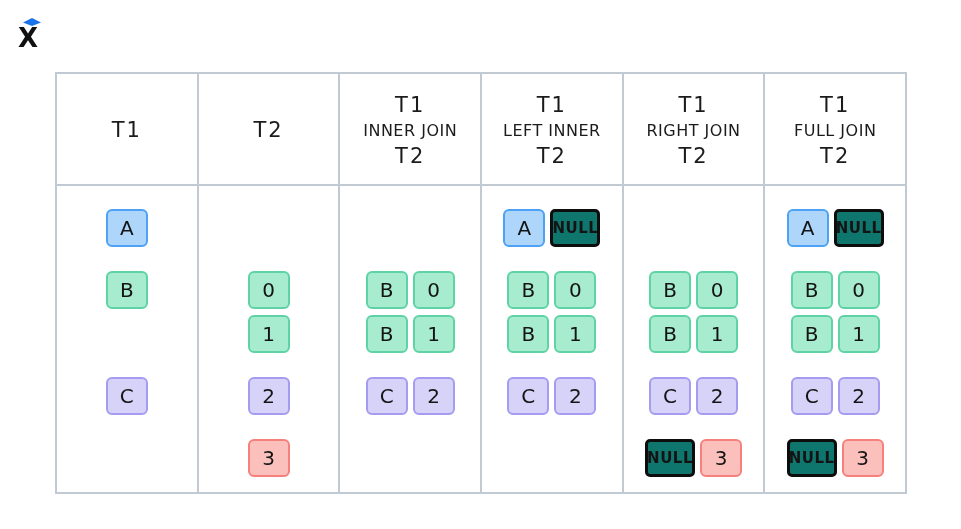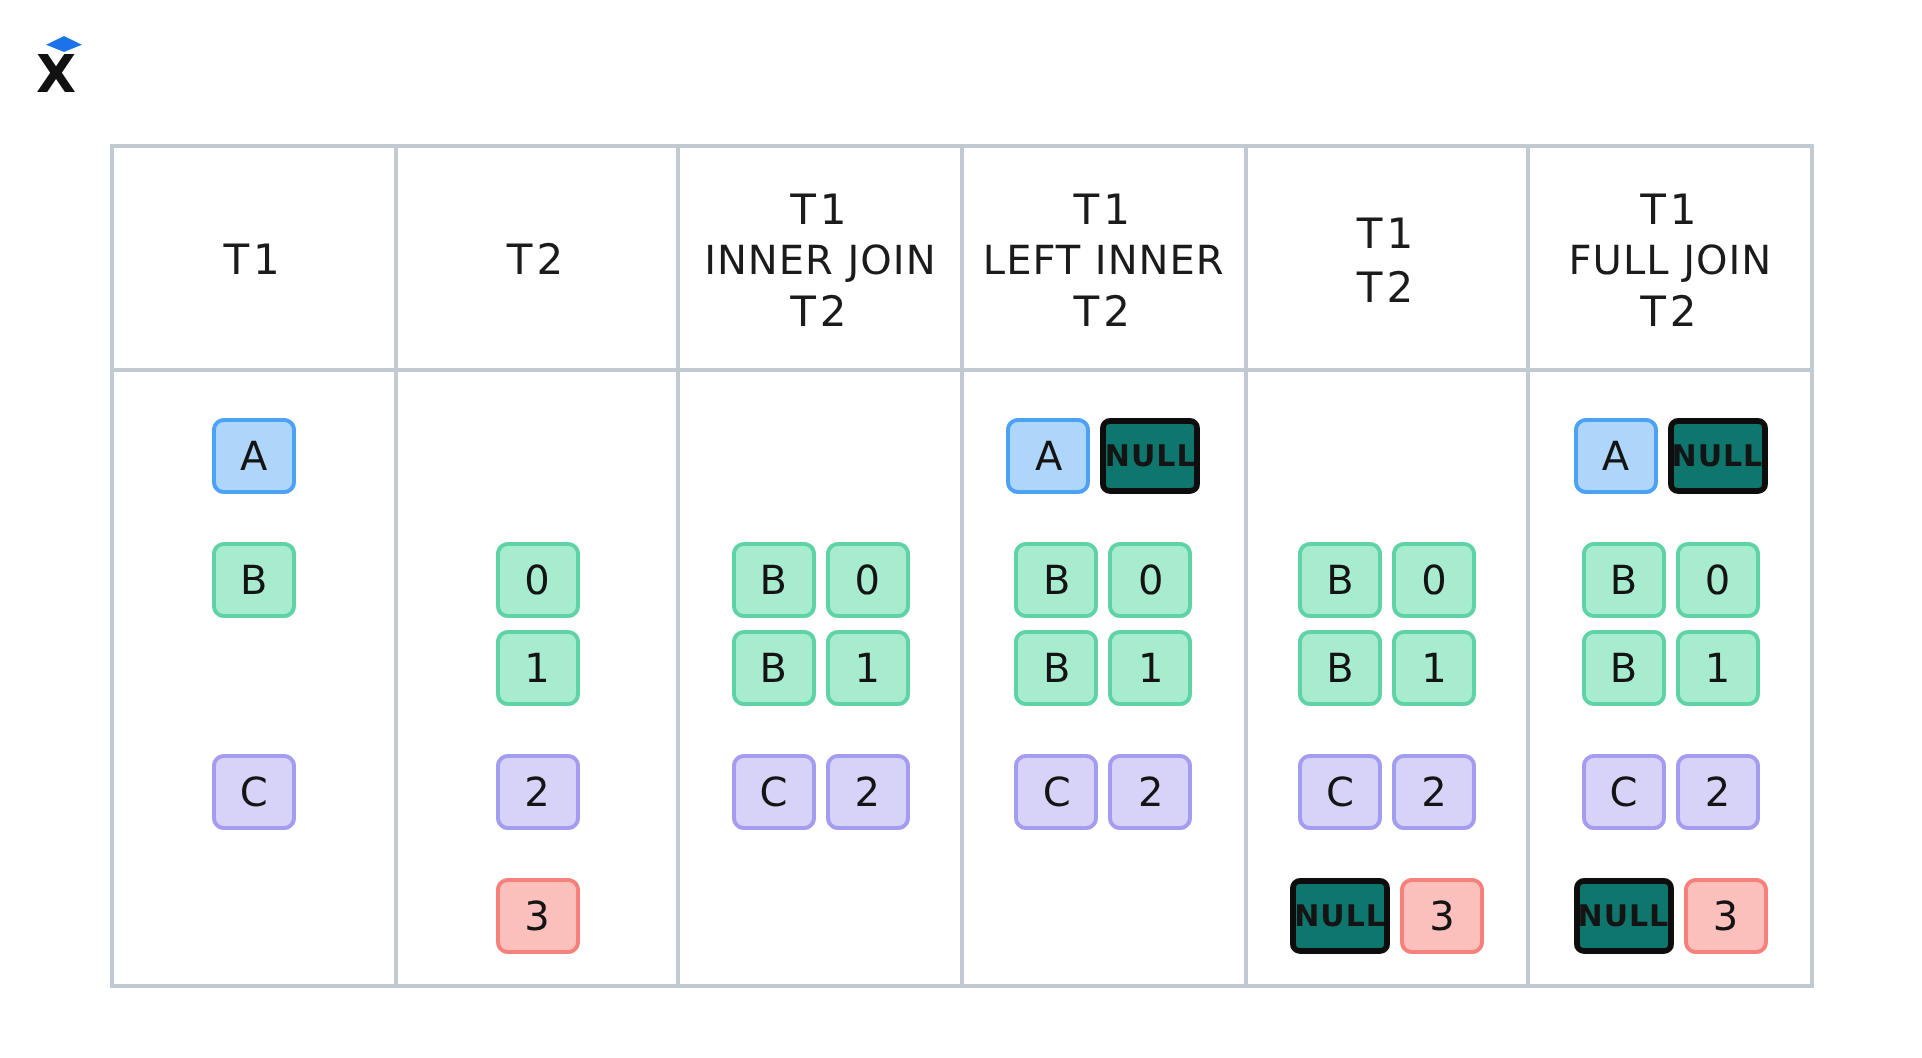--- a/index.html
+++ b/index.html
@@ -89,21 +89,21 @@
     color: #1b1b1b;
     letter-spacing: 1px;
     white-space: nowrap;
   }
   .head-line.big {
     font-size: 21px;
     line-height: 26px;
     letter-spacing: 2px;
   }
   .head-line.mid {
-    font-size: 20px;
+    font-size: 16px;
     line-height: 23px;
     letter-spacing: 0.5px;
   }
 
   
   .body-cell {
     position: relative;
     height: 100%;
     width: 100%;
   }
@@ -184,20 +184,21 @@
     <div class="col">
       <div class="head-cell">
         <div class="head-line big">T1</div>
         <div class="head-line mid">LEFT INNER</div>
         <div class="head-line big">T2</div>
       </div>
     </div>
     <div class="col">
       <div class="head-cell">
         <div class="head-line big">T1</div>
+        <div class="head-line mid">RIGHT JOIN</div>
         <div class="head-line big">T2</div>
       </div>
     </div>
     <div class="col">
       <div class="head-cell">
         <div class="head-line big">T1</div>
         <div class="head-line mid">FULL JOIN</div>
         <div class="head-line big">T2</div>
       </div>
     </div>

